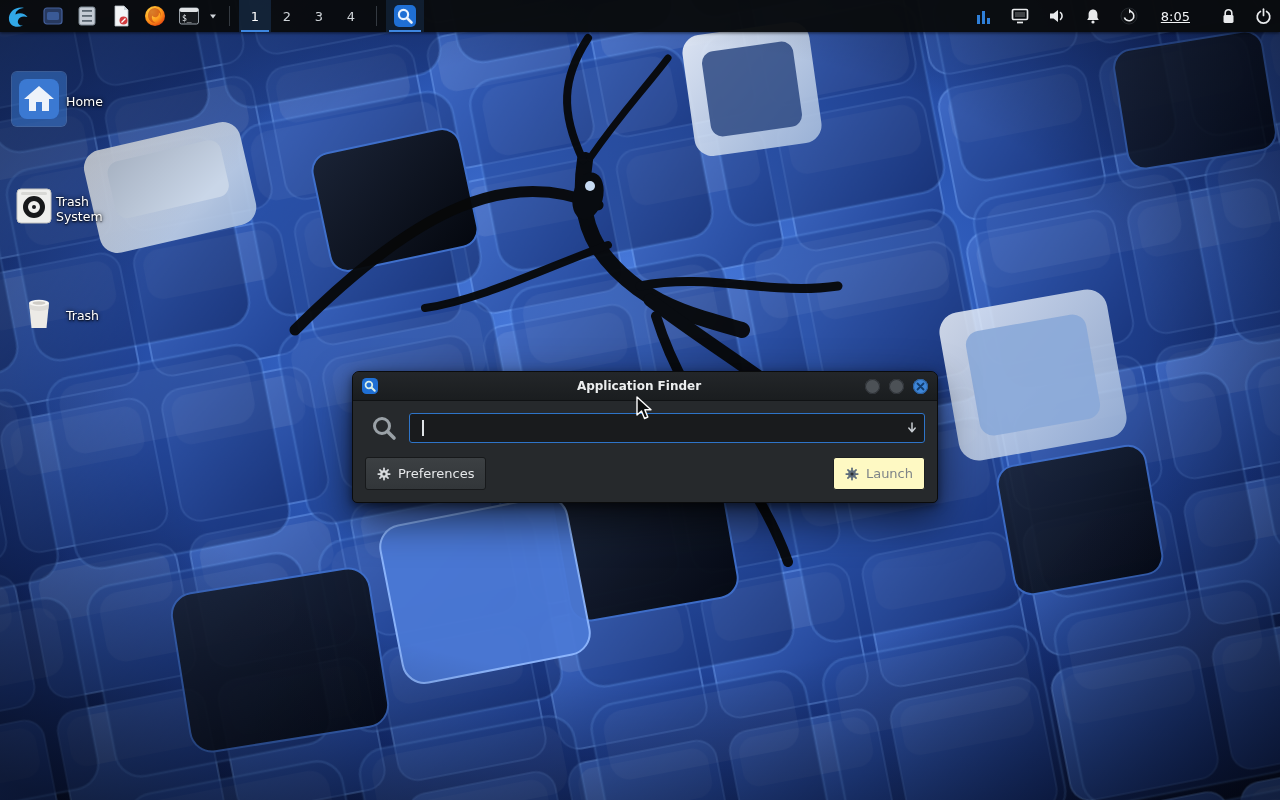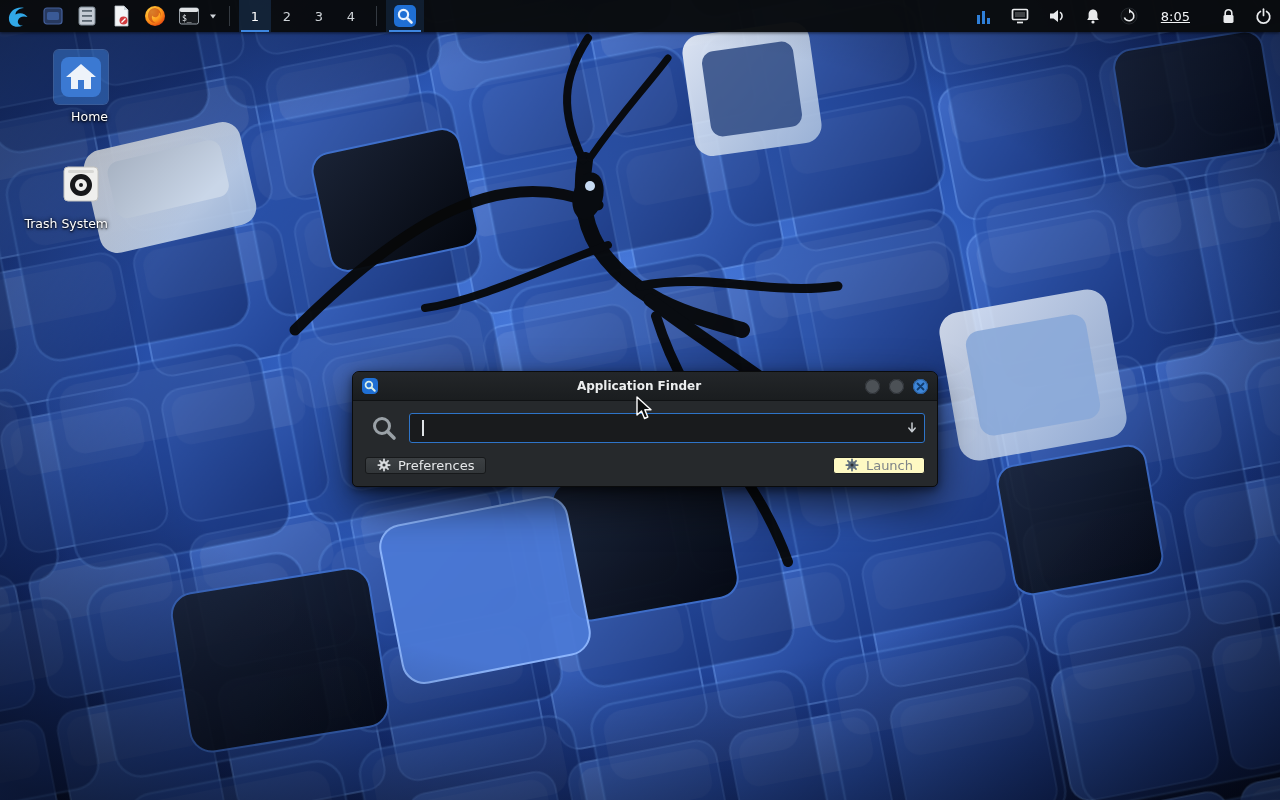--- a/index.html
+++ b/index.html
@@ -33,21 +33,21 @@
   .task-btn::after { content:""; position:absolute; left:3px; right:3px; bottom:0;
                      height:2px; background:#3d86e0; }
   .panel-right { display:flex; align-items:center; gap:19px; height:100%; }
   .sicon { display:flex; align-items:center; justify-content:center; background:none;
            border:none; cursor:pointer; padding:0; }
   .clock { color:#f2f4f6; font-size:13px; margin:0 4px; cursor:default;text-decoration:underline; }
 
   
   .desktop-icons { position:absolute; left:12px; top:50px; display:flex;
                    flex-direction:column; gap:9px; z-index:10; }
-  .dicon { width:96px; height:98px; display:flex; flex-direction:column; align-items:flex-end;
+  .dicon { width:96px; height:98px; display:flex; flex-direction:row; align-items:center;
            cursor:pointer; }
   .dicon .ic { width:54px; height:54px; display:flex; align-items:center; justify-content:center;
                border-radius:5px; }
   .dicon.selected .ic { background:rgba(64,132,222,0.45);
                         box-shadow:0 0 0 1px rgba(130,185,255,0.35); }
   .dlabel { margin-top:5px; color:#ffffff; font-size:12.5px;
             text-shadow:0 1px 2px #000, 0 0 4px rgba(0,0,0,0.9); }
 
   
   .finder { position:absolute; left:352px; top:371px; width:586px; z-index:40;
@@ -70,24 +70,24 @@
   .input-wrap { position:relative; flex:1; height:30px; }
   .search-input { width:100%; height:30px; background:#191b1d; border:1px solid #2e74c8;
                   border-radius:3px; color:#e8eaec; font:13px "DejaVu Sans", sans-serif;
                   padding:0 26px 0 12px; outline:none; }
   .caret { position:absolute; left:13px; top:7px; width:1.5px; height:16px;
            background:#dfe3e6; animation:blink 1.1s steps(1) infinite; pointer-events:none; }
   @keyframes blink { 50% { opacity:0; } }
   .hist-arrow { position:absolute; right:7px; top:50%; transform:translateY(-50%);
                 cursor:pointer; display:flex; }
   .action-row { display:flex; justify-content:space-between; margin-top:14px; }
-  .btn { display:inline-flex; align-items:flex-start; gap:7px;
+  .btn { display:inline-flex; align-items:center; gap:7px;
          background:linear-gradient(#3c4043,#323639); border:1px solid #17191b;
          border-radius:3px; color:#e6e8ea; font:13px "DejaVu Sans", sans-serif;
-         padding:0 11px; cursor:pointer; }
+         padding:8px 11px; cursor:pointer; }
   .btn.disabled { background:#fef9c3; color:#7e8488; border-color:#1d2022; }
 
   .cursor { position:absolute; left:635px; top:396px; z-index:999; pointer-events:none; }
 </style>
 </head>
 <body>
 
 <div class="stage">
 
   <svg class="wallpaper" width="1280" height="800" viewBox="0 0 1280 800">
@@ -333,20 +333,31 @@
         <svg width="44" height="44" viewBox="0 0 44 44">
           <rect x="5" y="5" width="34" height="34" rx="4" fill="#efefed" stroke="#c2c2bf" stroke-width="1"></rect>
           <rect x="9" y="8" width="26" height="3" rx="1.5" fill="#d8d8d5"></rect>
           <circle cx="22" cy="23" r="8.5" fill="none" stroke="#17181a" stroke-width="5"></circle>
           <circle cx="22" cy="23" r="2" fill="#17181a"></circle>
         </svg>
       </span>
       <span class="dlabel">Trash System</span>
     </div>
 
+    <div class="dicon">
+      <span class="ic">
+        <svg width="44" height="44" viewBox="0 0 44 44">
+          <path d="M12,12 H32 L29.5,37 H14.5 Z" fill="#eceae6"></path>
+          <path d="M12,12 H32 L31.4,18 C25,20.5 19,20.5 12.6,18 Z" fill="#d9d6d1" opacity="0.7"></path>
+          <ellipse cx="22" cy="12" rx="10" ry="3.2" fill="#f7f6f3"></ellipse>
+          <ellipse cx="22" cy="12" rx="6.5" ry="1.8" fill="#cfccc6"></ellipse>
+        </svg>
+      </span>
+      <span class="dlabel">Trash</span>
+    </div>
 
   </div>
 
   <section class="finder">
     <div class="titlebar">
       <span class="tb-icon">
         <svg width="16" height="16" viewBox="0 0 22 22">
           <rect width="22" height="22" rx="6" fill="#1f6fd4"></rect>
           <circle cx="9.5" cy="9.5" r="4.6" fill="none" stroke="#d9efe8" stroke-width="2.4"></circle>
           <line x1="13" y1="13" x2="17.5" y2="17.5" stroke="#d9efe8" stroke-width="2.8" stroke-linecap="round"></line>

